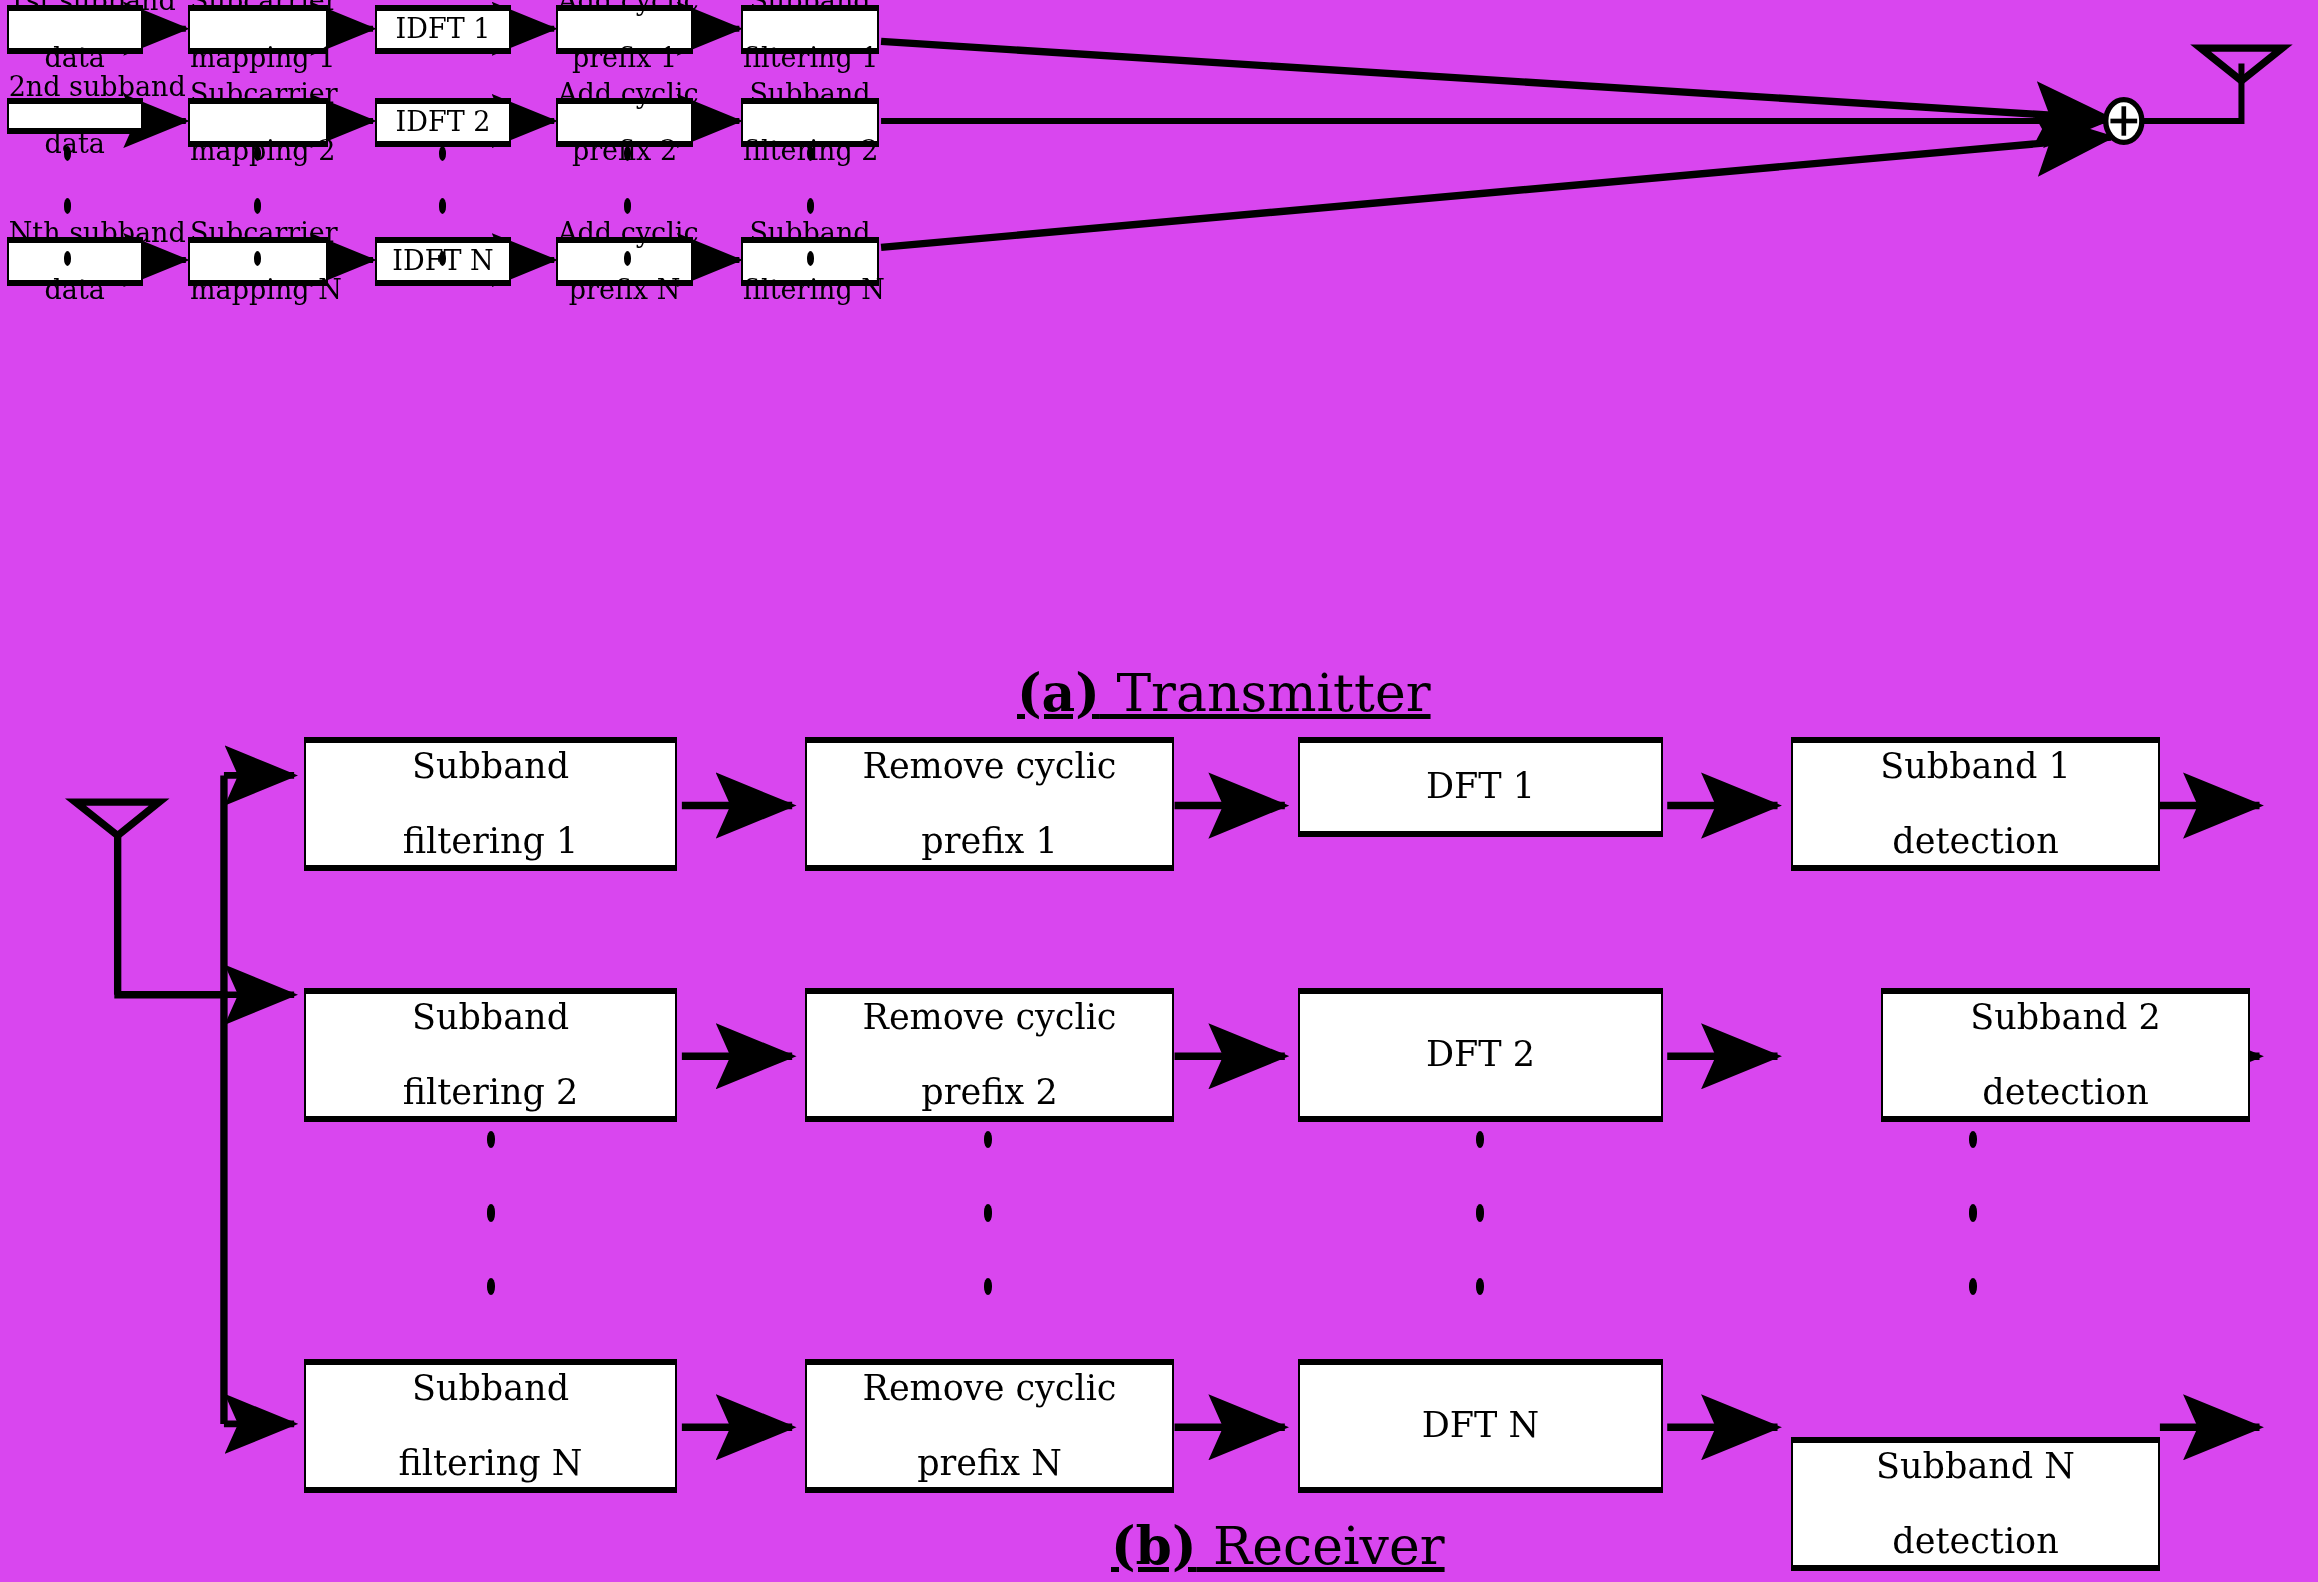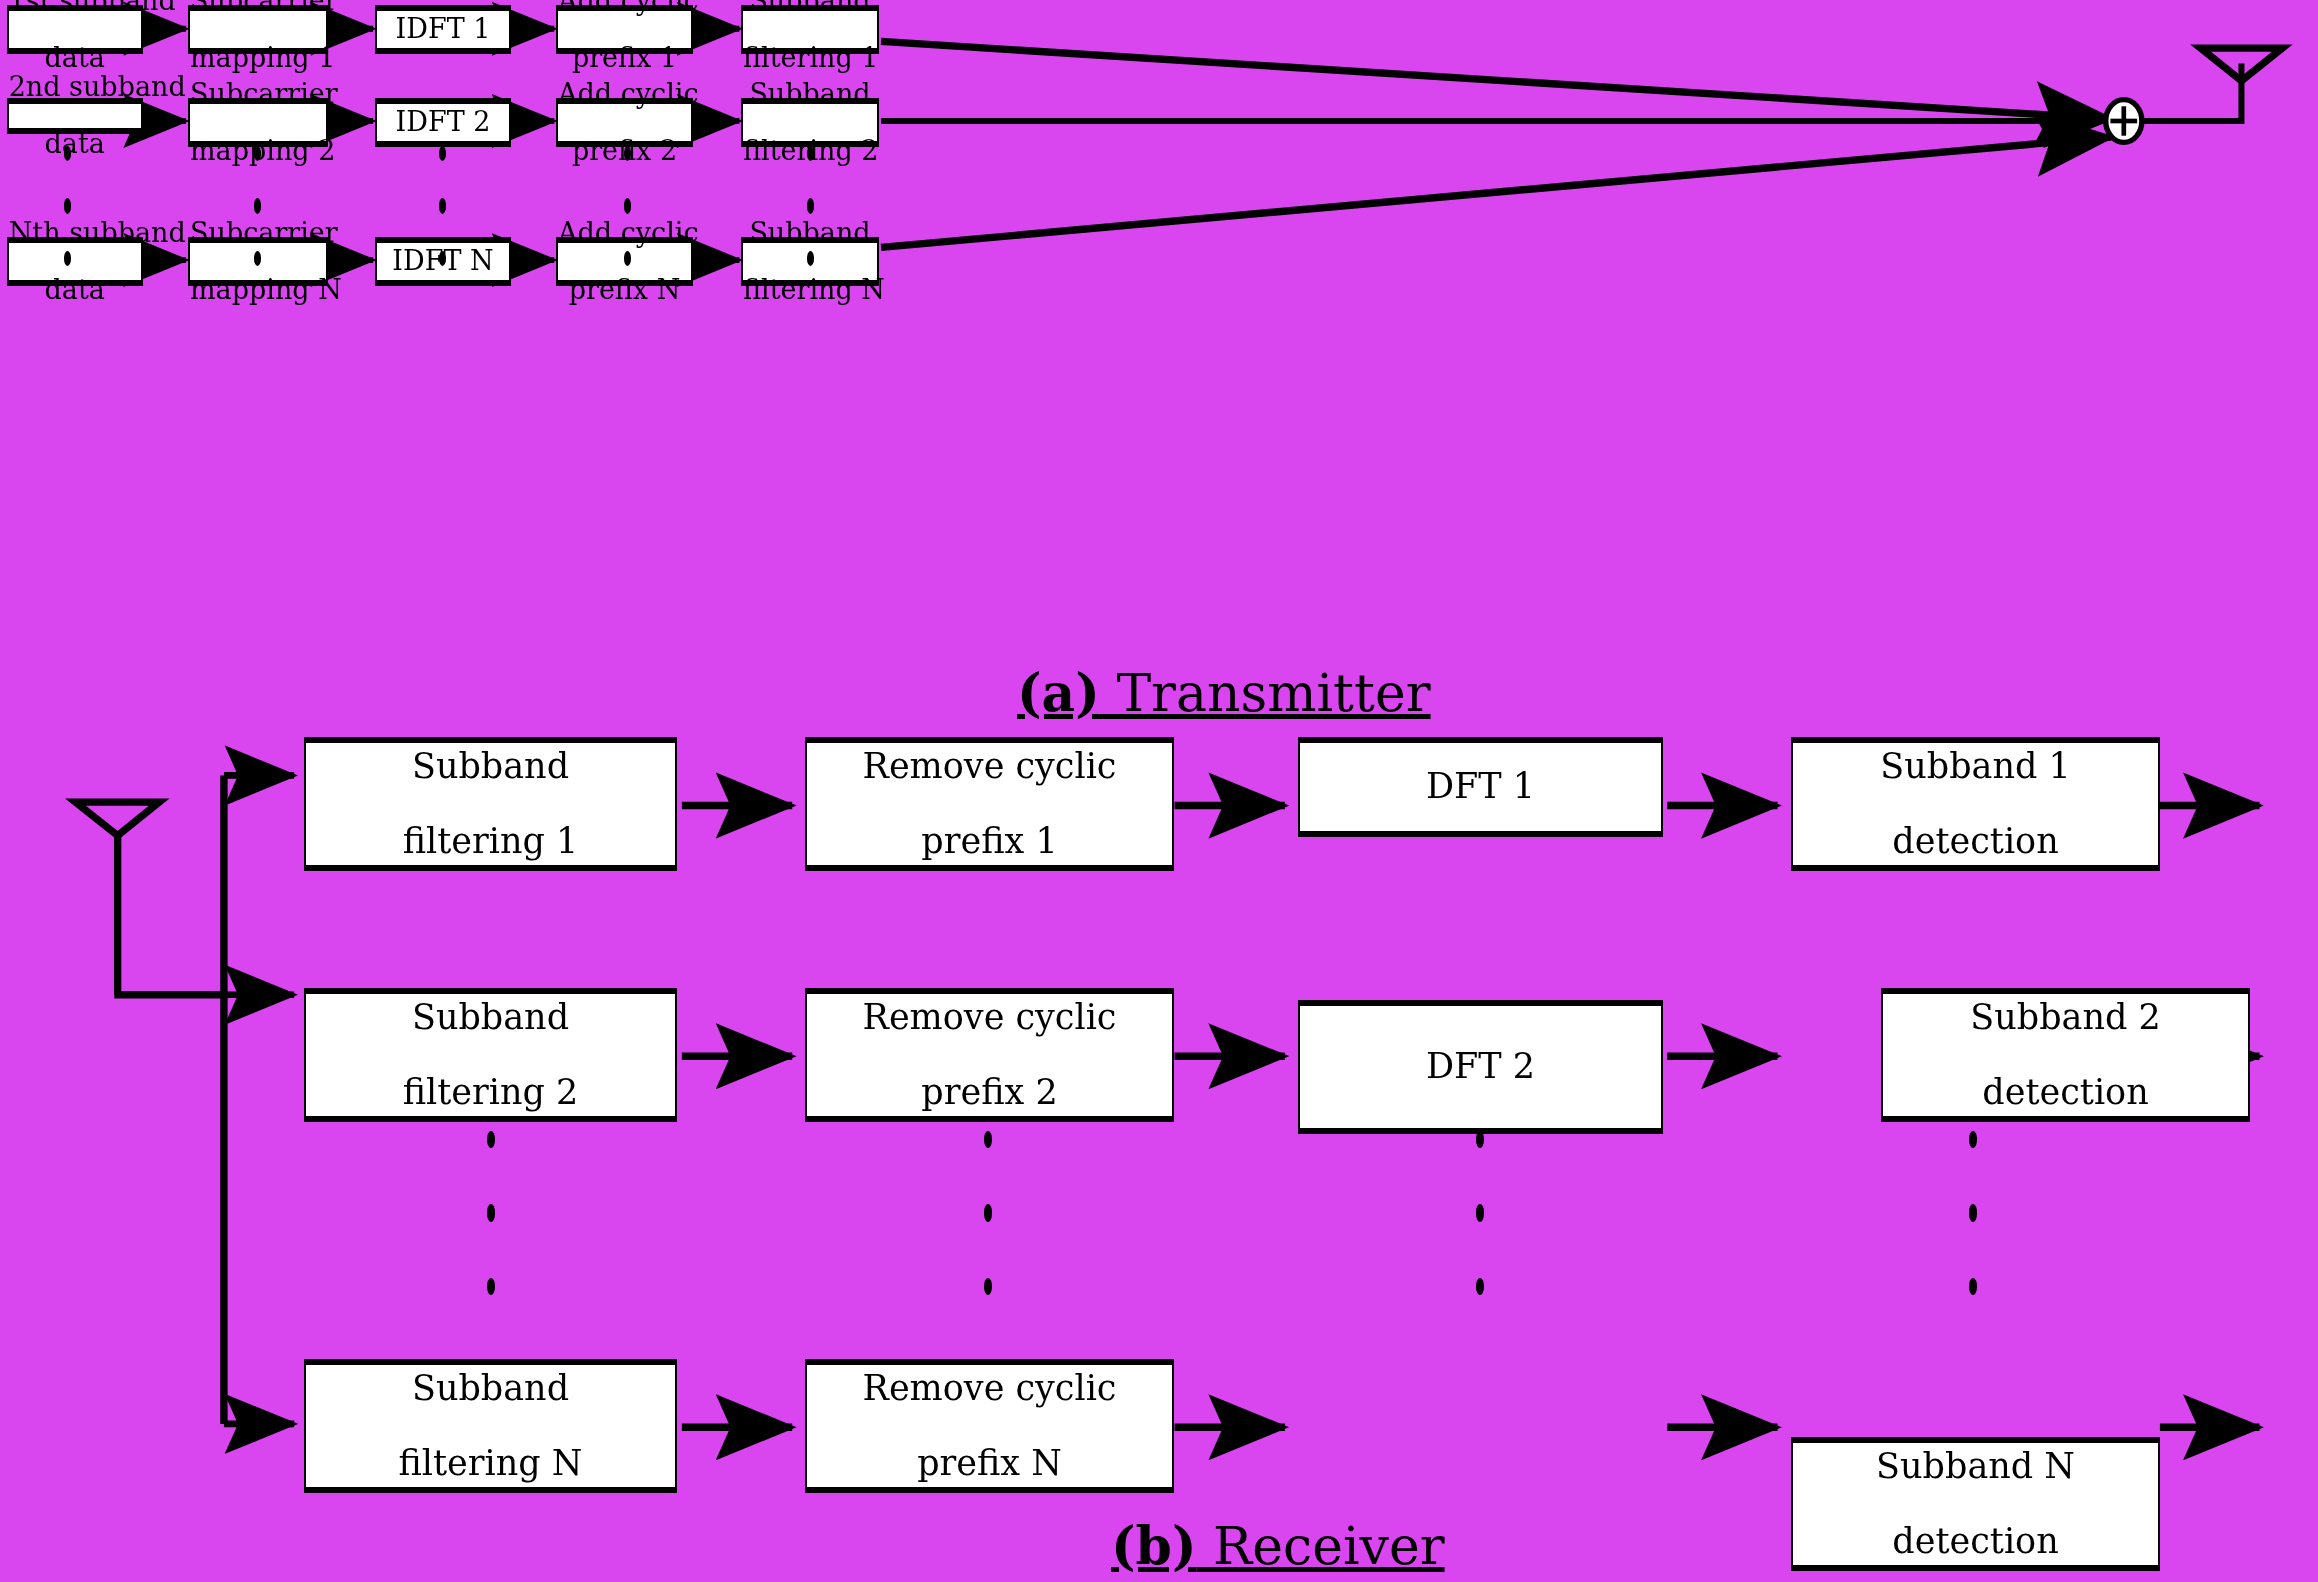--- a/index.html
+++ b/index.html
@@ -220,38 +220,43 @@
   </div>
 
   <div class="blk rx-blk" style="left:304px;top:988px;width:373px;height:134px;">
     <span><span>Subband</span><br>
           <span>filtering 2</span></span>
   </div>
   <div class="blk rx-blk" style="left:805px;top:988px;width:369px;height:134px;">
     <span><span>Remove cyclic</span><br>
           <span>prefix 2</span></span>
   </div>
-  <div class="blk rx-blk" style="left:1298px;top:988px;width:365px;height:134px;margin-top:12px;">
+  <div class="blk rx-blk" style="left:1298px;top:988px;width:365px;height:134px;">
     <span>
         <span>DFT 2</span>
       </span>
   </div>
   <div class="blk rx-blk" style="left:1881px;top:988px;width:369px;height:134px;">
     <span><span>Subband 2</span><br>
           <span>detection</span></span>
   </div>
 
   <div class="blk rx-blk" style="left:304px;top:1359px;width:373px;height:134px;">
     <span><span>Subband</span><br>
           <span>filtering N</span></span>
   </div>
   <div class="blk rx-blk" style="left:805px;top:1359px;width:369px;height:134px;">
     <span><span>Remove cyclic</span><br>
           <span>prefix N</span></span>
   </div>
+  <div class="blk rx-blk" style="left:1298px;top:1359px;width:365px;height:134px;">
+    <span>
+        <span>DFT N</span>
+      </span>
+  </div>
   <div class="blk rx-blk" style="left:1791px;top:1437px;width:369px;height:134px;">
     <span><span>Subband N</span><br>
           <span>detection</span></span>
   </div>
 
   <div class="vdots rx" style="left:483px;top:1131px;width:16px;">
       <i></i>
       <i></i>
       <i></i>
     </div>

